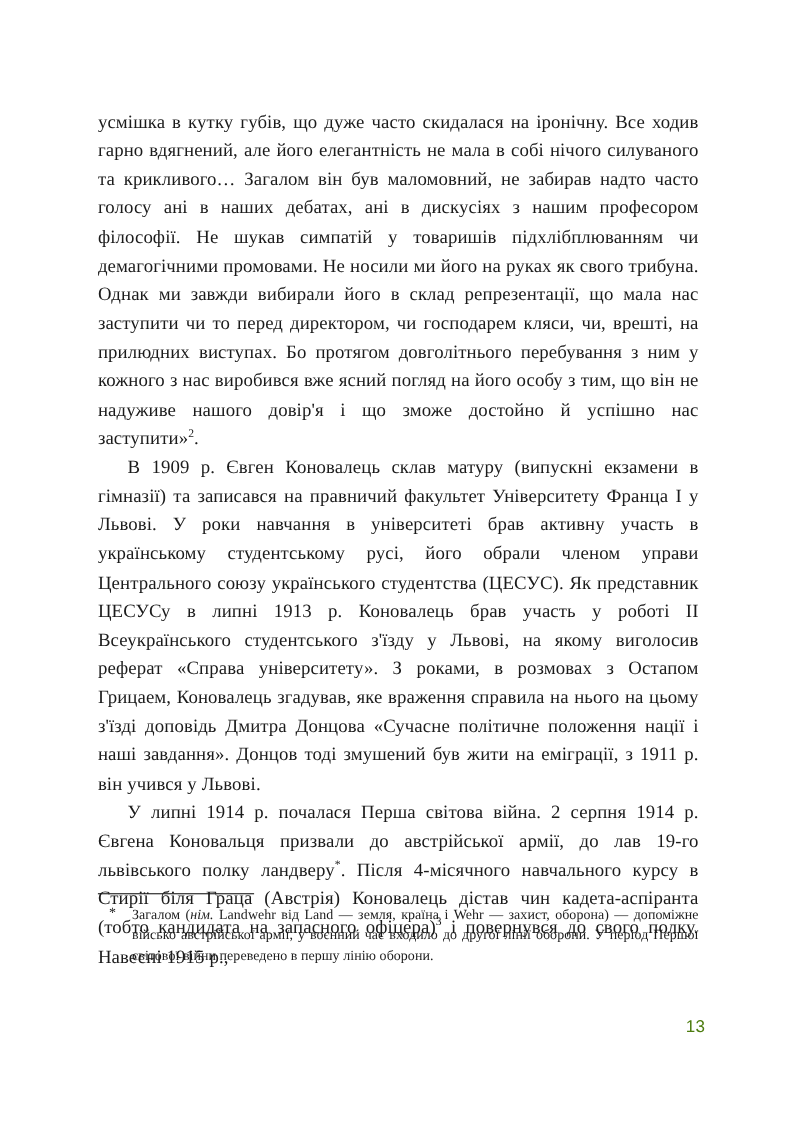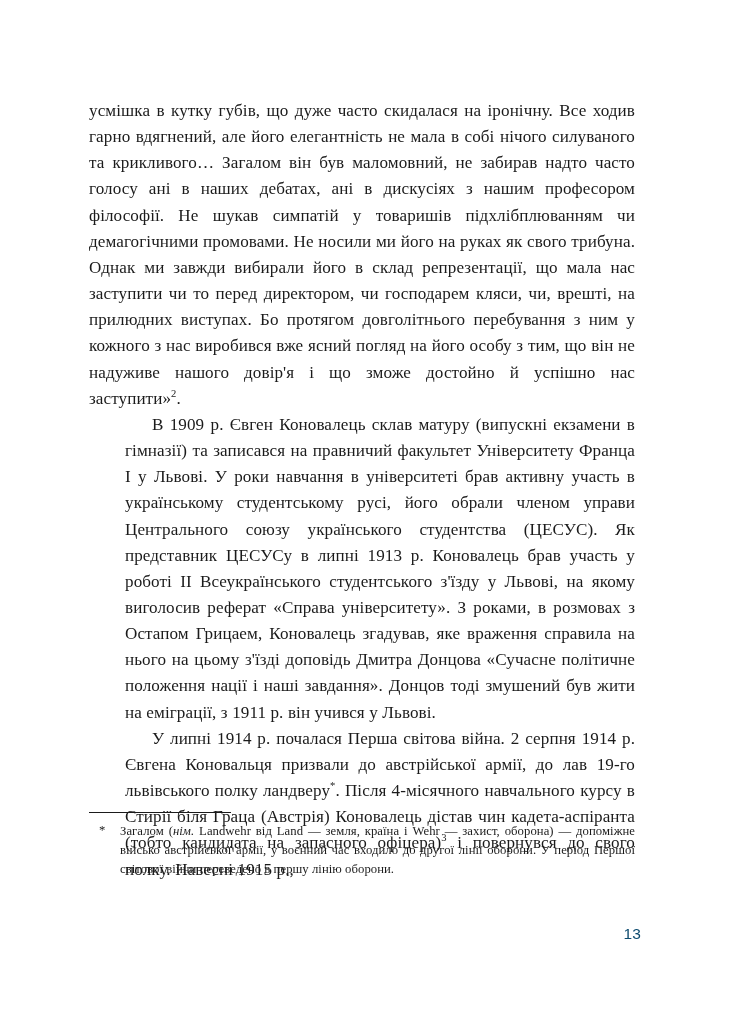--- a/index.html
+++ b/index.html
@@ -37,21 +37,20 @@
     font-size: 17.1px;
     line-height: 26.15px;
     text-align: justify;
     text-justify: inter-word;
     letter-spacing: 0.005em;
     word-spacing: 0.005em;
     hyphens: manual;
   }
   p.body.indent {
     text-indent: 27px;
-    margin-left: 36px;
   }
 
   sup {
     font-size: 0.62em;
     vertical-align: super;
     line-height: 0;
   }
 
   
   .footnote-zone {
@@ -85,21 +84,21 @@
     font-style: italic;
   }
 
   
   .folio {
     position: absolute;
     right: 90px;
     top: 925px;
     font-family: "Liberation Sans", "DejaVu Sans", sans-serif;
     font-size: 15.5px;
-    color: #0c4a6e;
+    color: #4d7c0f;
     letter-spacing: 0.01em;
   }
 </style>
 </head>
 <body>
 
 <div class="page">
 
   <div class="textblock">
 

